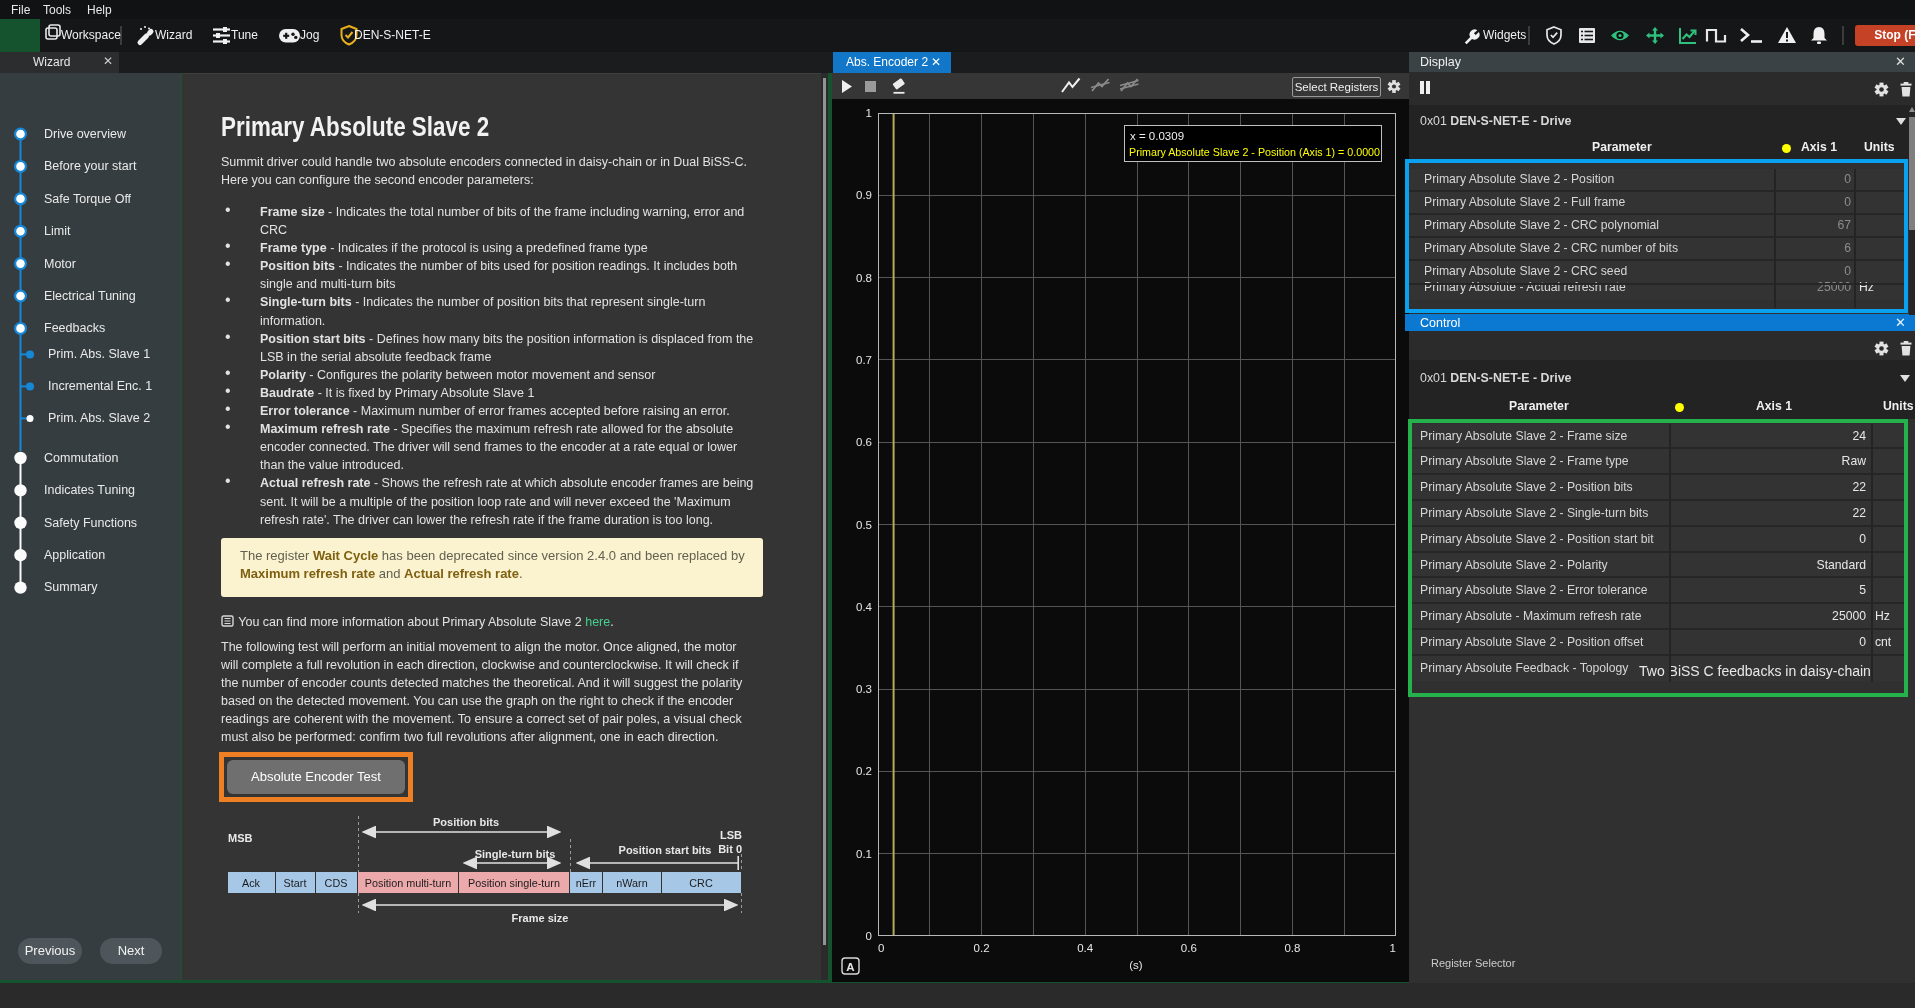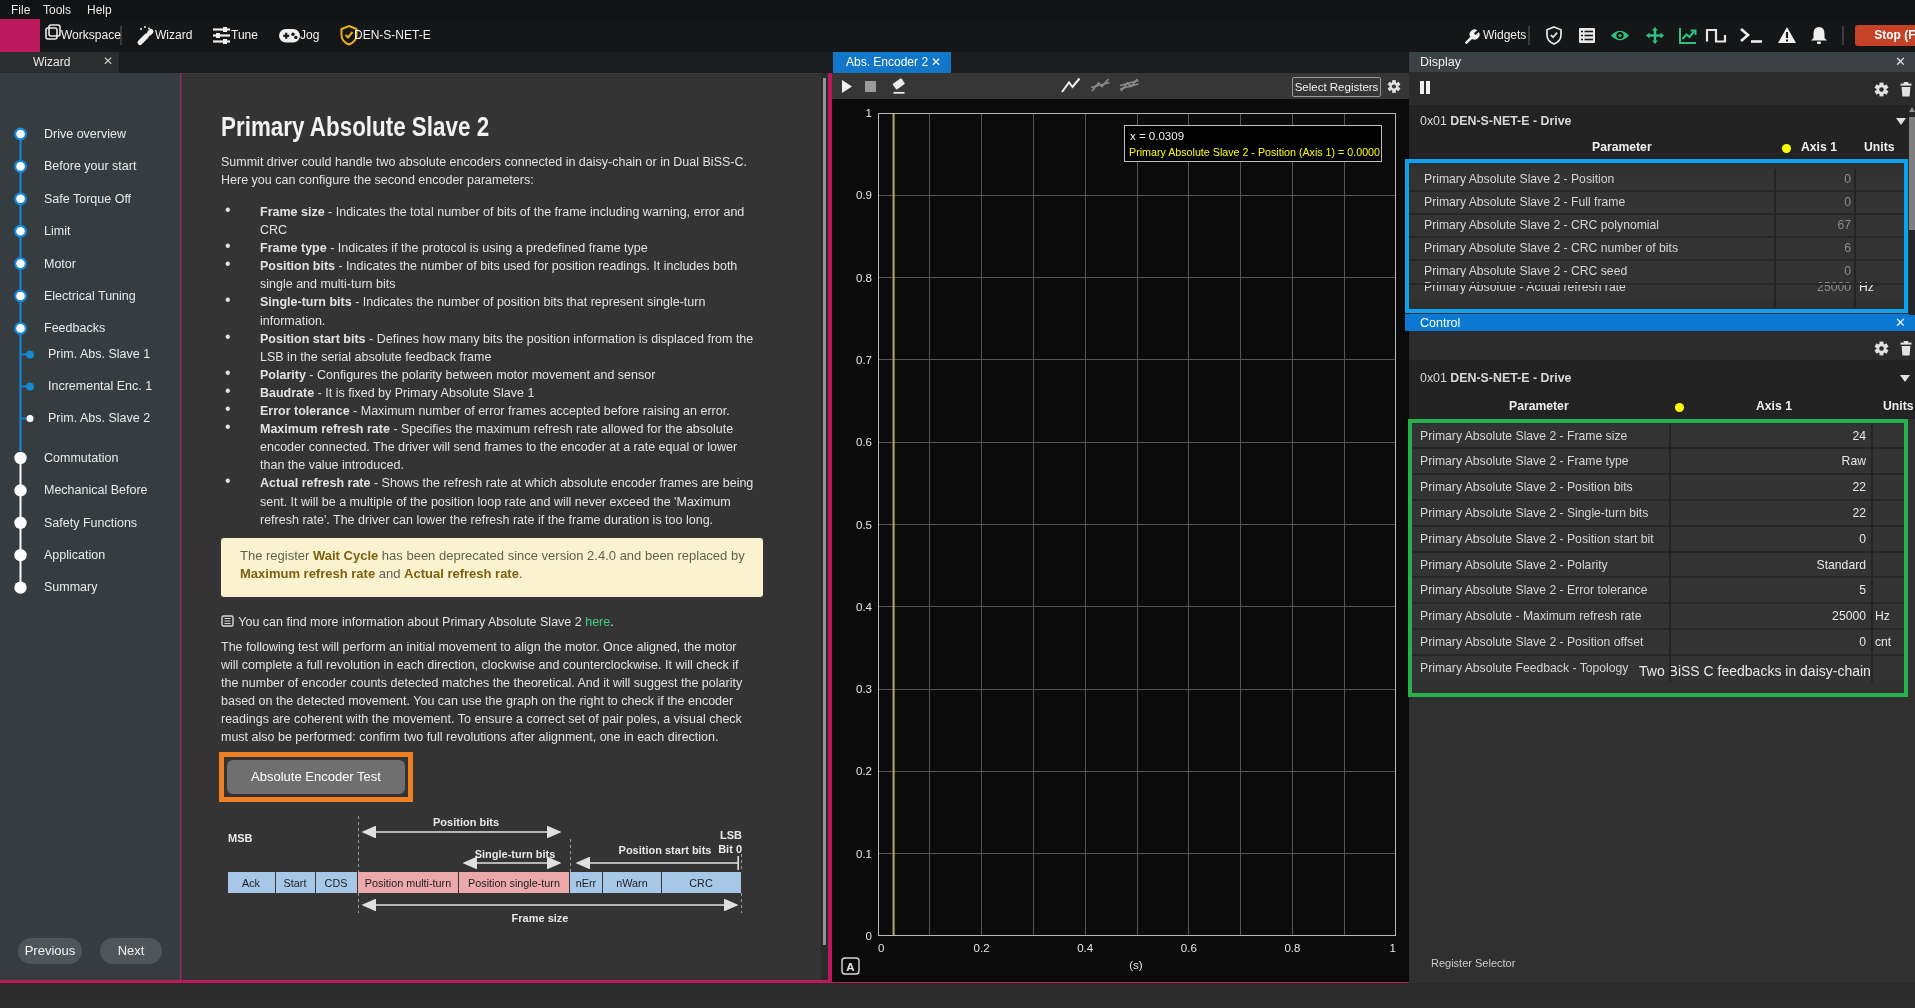--- a/index.html
+++ b/index.html
@@ -1,18 +1,18 @@
 <!DOCTYPE html>
 <html><head>
 <meta charset="utf-8">
 <style>
   * { margin:0; padding:0; box-sizing:border-box; }
   html,body { width:1915px; height:1008px; background:#2d2d2d; overflow:hidden; }
   body { font-family:"Liberation Sans", sans-serif; }
-  #root { position:relative; width:1540px; height:1008px; background:#be185d; }
+  #root { position:relative; width:1540px; height:1008px; background:#14532d; }
   .abs { position:absolute; }
   .menubar { left:0; top:0; width:1915px; height:19px; background:#111213; color:#e8e8e8; font-size:12px; }
   .menubar span { position:absolute; top:3px; }
   .toolbar { left:0; top:19px; width:1915px; height:33px; background:#151617; color:#f0f0f0; font-size:12px;margin-left:40px; }
   .tabstrip { left:0; top:52px; width:1409px; height:21px; background:#1b1c1d; }
   .wtab { left:0; top:52px; width:119px; height:21px; background:#2c2d2e; color:#e8e8e8; font-size:12px; }
   .sidebar { left:0; top:73px; width:180px; height:907px; background:#353d41; }
   .content { left:181px; top:73px; width:640px; height:907px; background:#343434; border-top:1px solid #3e3e3e; border-left:1px solid #3e3e3e; color:#e6e6e6; }
   .cscroll { left:821px; top:73px; width:7px; height:907px; background:#2b2b2b; }
   .cthumb { left:823px; top:78px; width:3px; height:867px; background:#8f9496; }
@@ -189,21 +189,21 @@
       <span style="position:absolute;left:44px;top:86px;">Before your start</span>
       <span style="position:absolute;left:44px;top:119px;">Safe Torque Off</span>
       <span style="position:absolute;left:44px;top:151px;">Limit</span>
       <span style="position:absolute;left:44px;top:184px;">Motor</span>
       <span style="position:absolute;left:44px;top:216px;">Electrical Tuning</span>
       <span style="position:absolute;left:44px;top:248px;">Feedbacks</span>
       <span style="position:absolute;left:48px;top:274px;">Prim. Abs. Slave 1</span>
       <span style="position:absolute;left:48px;top:306px;">Incremental Enc. 1</span>
       <span style="position:absolute;left:48px;top:338px;">Prim. Abs. Slave 2</span>
       <span style="position:absolute;left:44px;top:378px;">Commutation</span>
-      <span style="position:absolute;left:44px;top:410px;">Mechanical Before</span>
+      <span style="position:absolute;left:44px;top:410px;">Indicates Tuning</span>
       <span style="position:absolute;left:44px;top:443px;">Safety Functions</span>
       <span style="position:absolute;left:44px;top:475px;">Application</span>
       <span style="position:absolute;left:44px;top:507px;">Summary</span>
       <div class="btn" style="position:absolute;left:18px;top:865px;width:64px;height:26px;line-height:26px;">Previous</div>
       <div class="btn" style="position:absolute;left:100px;top:865px;width:62px;height:26px;line-height:26px;">Next</div>
     </div>
   </div>
 
   <div class="abs content" id="content">
     <div style="position:absolute;left:39px;top:37px;font-size:28px;font-weight:bold;color:#f2f2f2;transform:scaleX(0.8);transform-origin:0 0;white-space:nowrap;">Primary Absolute Slave 2</div>

